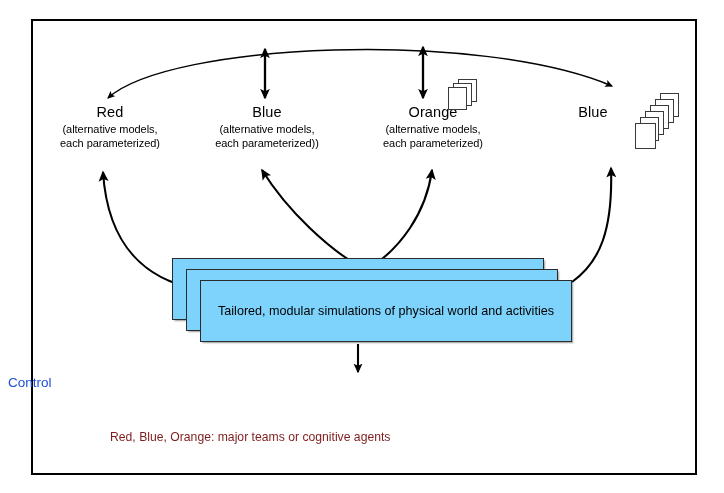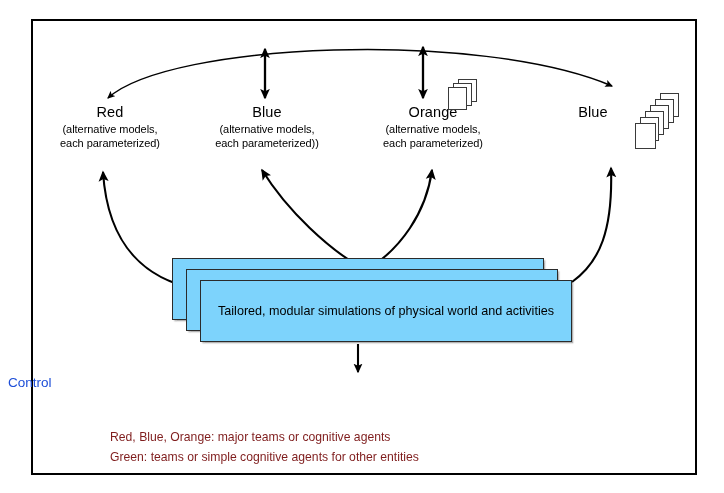--- a/index.html
+++ b/index.html
@@ -200,16 +200,15 @@
       <div id="stack-text">Tailored, modular simulations of physical world and activities</div>
     </div>
   </div>
 
   <div id="control">
     <span>Control</span>
   </div>
 
   <div id="legend">
     <div>Red, Blue, Orange: major teams or cognitive agents</div>
-    <div>Green: teams or simple cognitive agents for other entities</div>
   </div>
 
 </div>
 
 </body></html>

